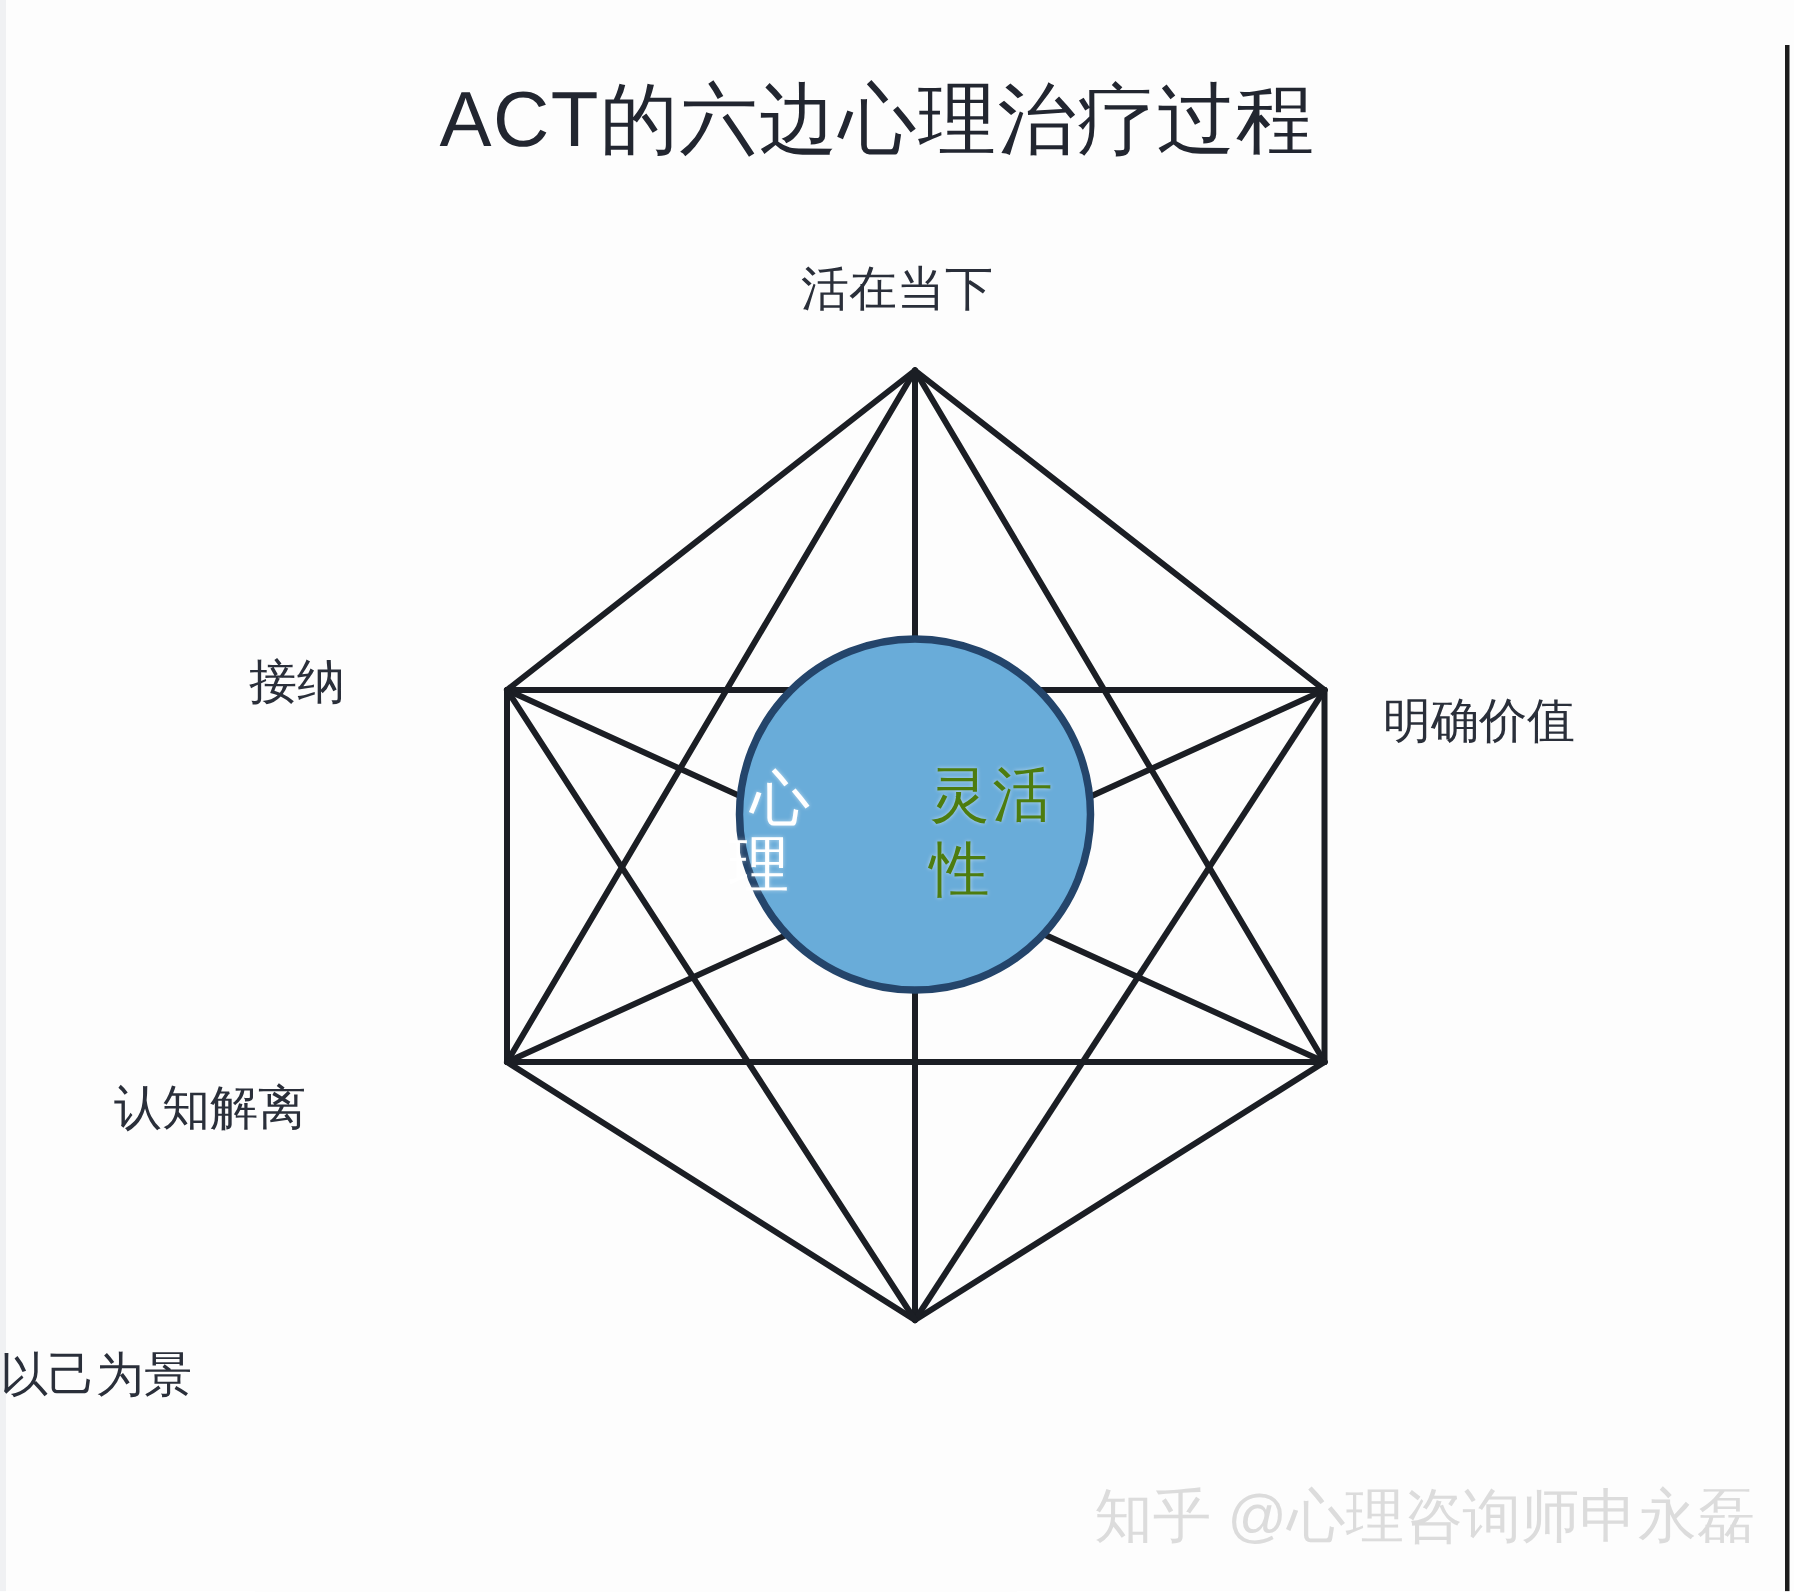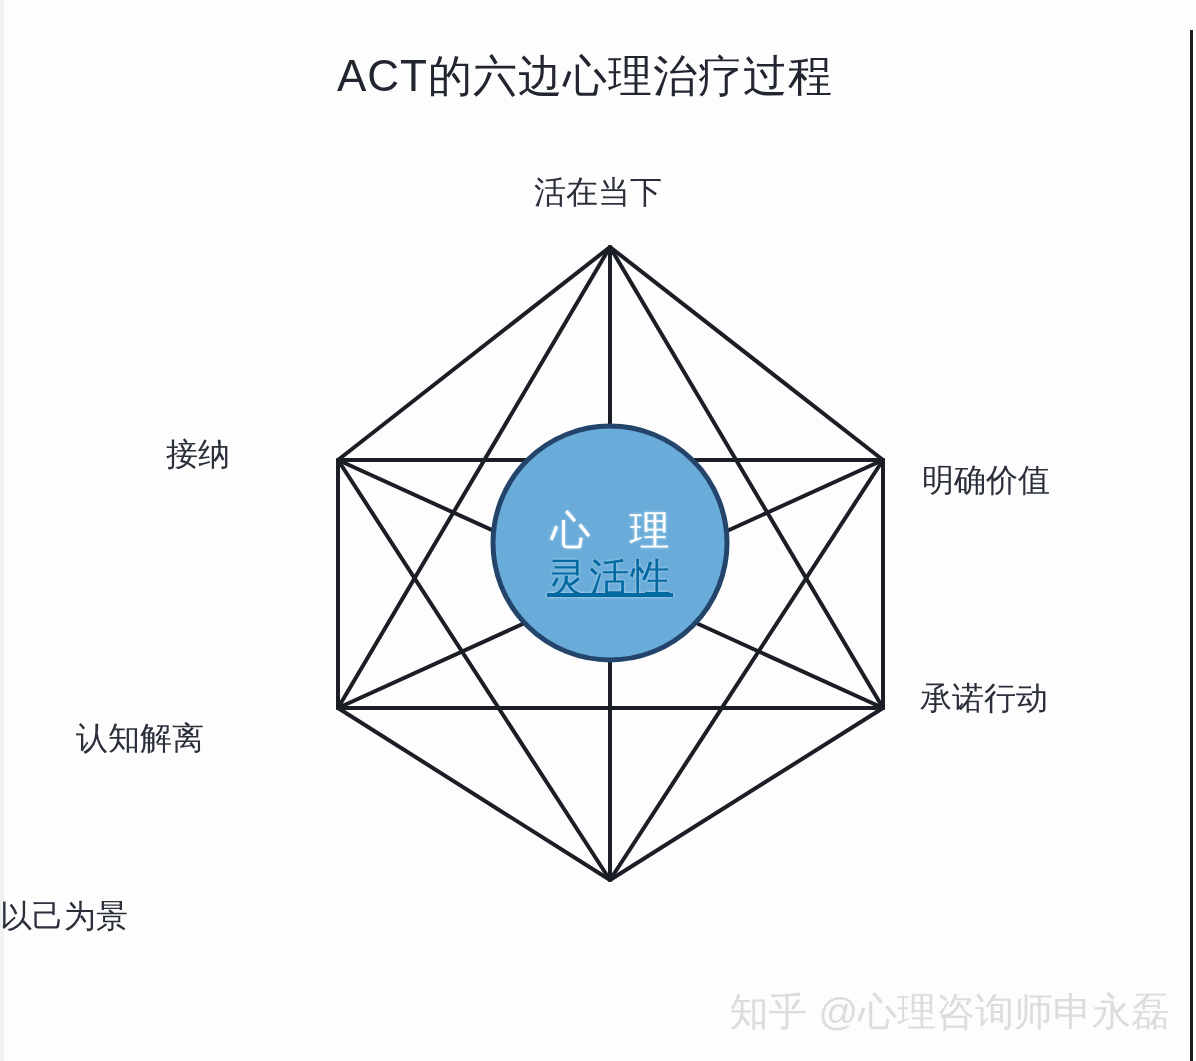--- a/index.html
+++ b/index.html
@@ -35,21 +35,21 @@
     left: 1190px; top: 30px;
     width: 3px; height: 1031px;
     background: #1d1d1d;
   }
 
   #title {
     position: absolute;
     left: 0; top: 52px;
     width: 1170px;
     text-align: center;
-    font-size: 44px;
+    font-size: 52px;
     line-height: 1.1;
     letter-spacing: 1px;
     color: #222630;
     font-weight: 400;
     white-space: nowrap;
   }
 
   #diagram-svg {
     position: absolute;
     left: 0; top: 0;
@@ -72,40 +72,38 @@
   #label-lower-right { left: 920px; top: 682px; }
   #label-bottom   { left: 0;    top: 900px; width: 1196px; }
 
   #center-text {
     position: absolute;
     left: 486px;
     top: 462px;
     width: 248px;
     height: 186px;
     display: flex;
-    flex-direction: column;
     align-items: center;
     justify-content: center;
     pointer-events: none;
   }
   #center-line-1 {
     font-size: 40px;
     line-height: 1.1;
     color: #ffffff;
     letter-spacing: 14px;
     text-indent: 14px;
     text-shadow: 0 0 3px rgba(255,255,255,0.55);
   }
   #center-line-2 {
     font-size: 40px;
     line-height: 1.25;
-    color: #0369a1;
+    color: #4d7c0f;
     letter-spacing: 2px;
     text-shadow: 0 0 3px rgba(255,255,255,0.55);
-    text-decoration: underline;
   }
 
   #watermark {
     position: absolute;
     right: 26px;
     top: 992px;
     font-size: 39px;
     line-height: 1;
     color: #dcdcdc;
     white-space: nowrap;
@@ -150,18 +148,17 @@
 
   <div id="center-text">
     <div id="center-line-1">心 理</div>
     <div id="center-line-2">灵活性</div>
   </div>
 
   <div class="node-label" id="label-top">活在当下</div>
   <div class="node-label" id="label-upper-left">接纳</div>
   <div class="node-label" id="label-lower-left">认知解离</div>
   <div class="node-label" id="label-upper-right">明确价值</div>
-  <div class="node-label" id="label-lower-right">承诺行动</div>
   <div class="node-label" id="label-bottom">以己为景</div>
 
   <div id="watermark">知乎 @心理咨询师申永磊</div>
 
 </div>
 
 </body></html>

